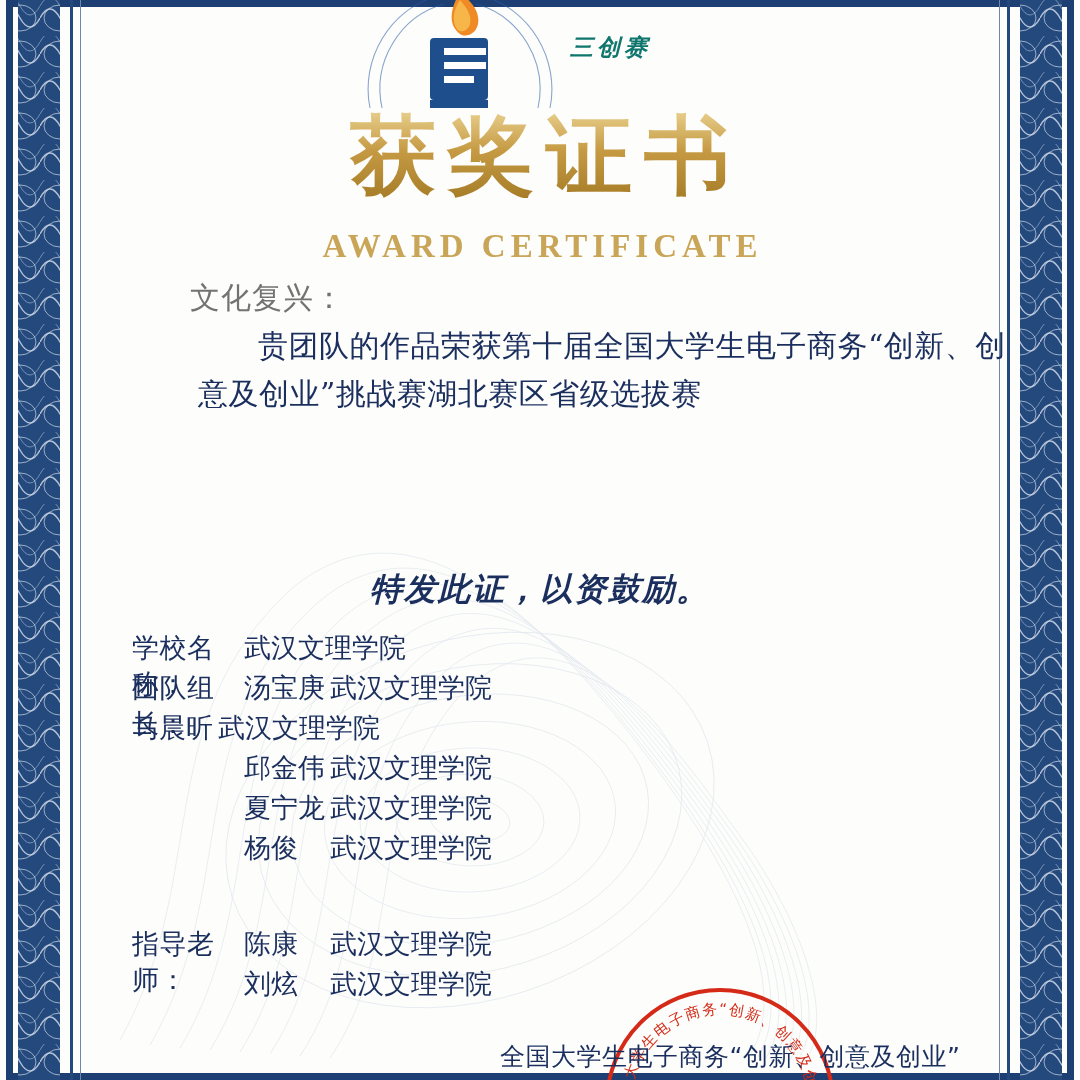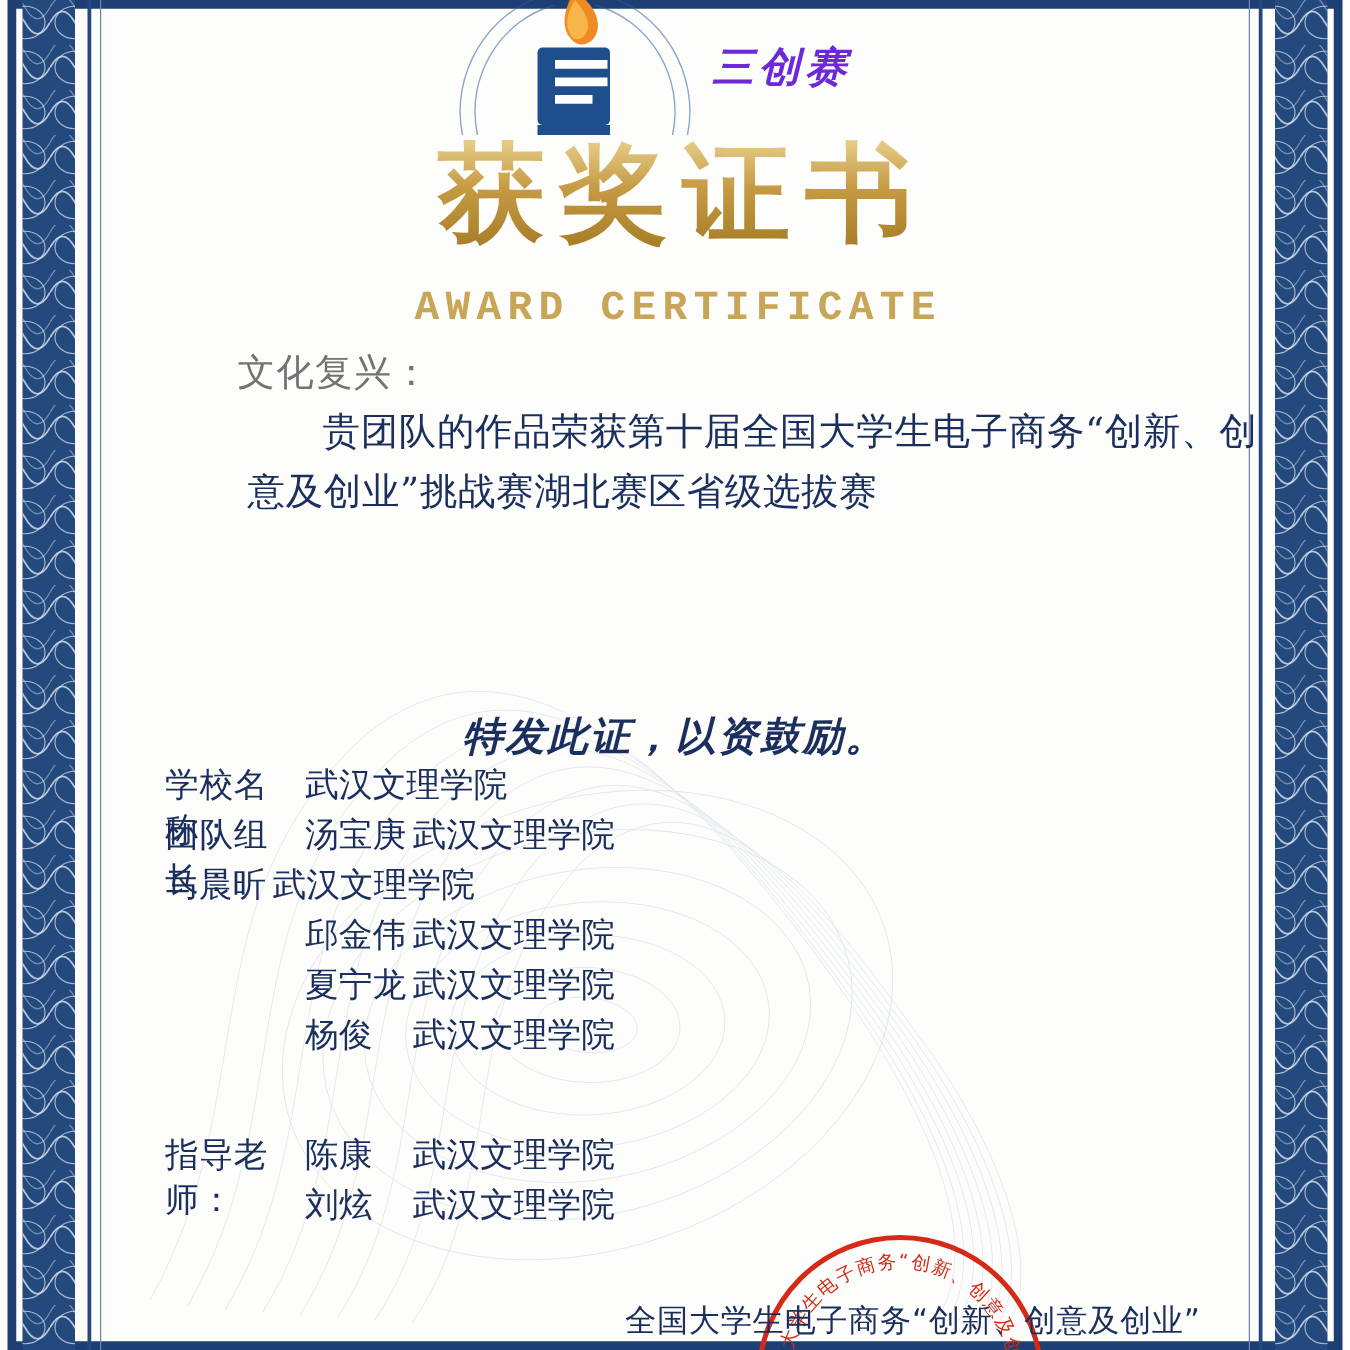--- a/index.html
+++ b/index.html
@@ -96,23 +96,23 @@
     left: 50%;
     transform: translateX(-50%);
     top: -10px;
     width: 360px;
     height: 128px;
   }
   .logo-text {
     position: absolute;
     left: 210px;
     top: 42px;
-    font-size: 33px;
+    font-size: 23px;
     letter-spacing: 4px;
-    color: #6d28d9;
+    color: #0f766e;
     font-family: "DejaVu Sans", sans-serif;
     font-weight: bold;
     font-style: italic;
     white-space: nowrap;
   }
 
   
   .title-cn {
     position: absolute;
     top: 112px;
@@ -134,21 +134,21 @@
   .title-en {
     position: absolute;
     top: 228px;
     left: 0;
     width: 900px;
     text-align: center;
     font-size: 33px;
     letter-spacing: 5px;
     font-weight: bold;
     color: #c9a557;
-    font-family: Liberation Mono, monospace;
+    font-family: Liberation Serif, serif;
     text-indent: 5px;
   }
 
   
   .salutation {
     position: absolute;
     top: 278px;
     left: 100px;
     font-size: 30px;
     color: #737373;
@@ -218,20 +218,21 @@
     width: 112px;
     flex: 0 0 112px;
     letter-spacing: 0.5px;
   }
   .row .name {
     width: 86px;
     flex: 0 0 86px;
   }
   .row .school {
     flex: 0 0 auto;
+    margin-top: 20px;
   }
   .row.spacer { height: 56px; }
 
   
   .seal {
     position: absolute;
     left: 605px;
     top: 988px;
     width: 230px;
     height: 230px;

